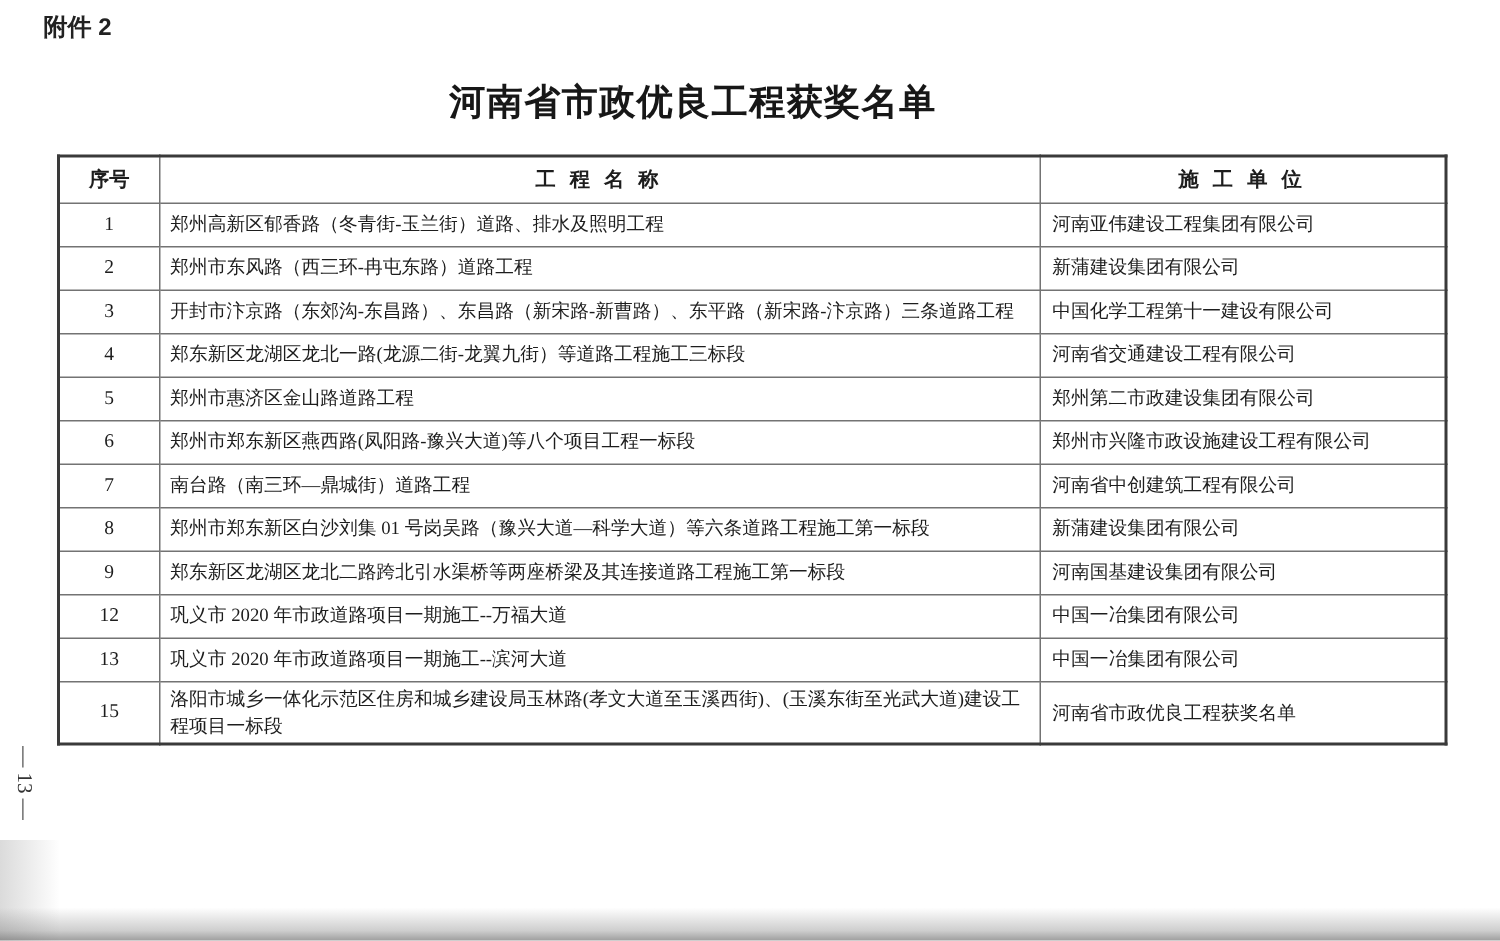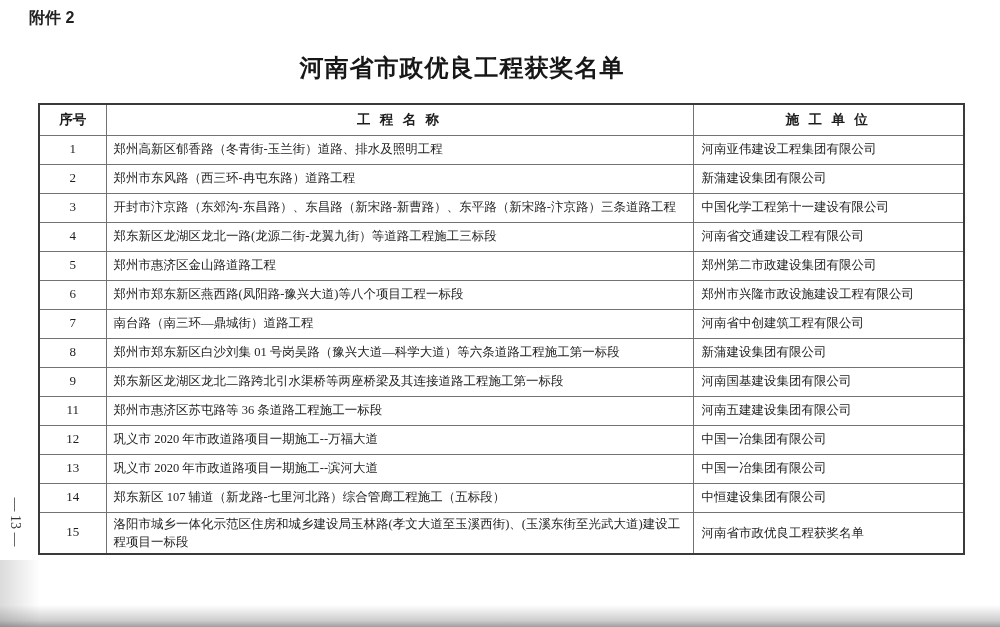--- a/index.html
+++ b/index.html
@@ -164,43 +164,33 @@
     <td class="c-comp">新蒲建设集团有限公司</td>
   </tr>
 
   <tr>
     <td class="c-no">9</td>
     <td class="c-proj">郑东新区龙湖区龙北二路跨北引水渠桥等两座桥梁及其连接道路工程施工第一标段</td>
     <td class="c-comp">河南国基建设集团有限公司</td>
   </tr>
 
 
-  <tr>
-    <td class="c-no">11</td>
-    <td class="c-proj">郑州市惠济区苏屯路等 36 条道路工程施工一标段</td>
-    <td class="c-comp">河南五建建设集团有限公司</td>
-  </tr>
 
   <tr>
     <td class="c-no">12</td>
     <td class="c-proj">巩义市 2020 年市政道路项目一期施工--万福大道</td>
     <td class="c-comp">中国一冶集团有限公司</td>
   </tr>
 
   <tr>
     <td class="c-no">13</td>
     <td class="c-proj">巩义市 2020 年市政道路项目一期施工--滨河大道</td>
     <td class="c-comp">中国一冶集团有限公司</td>
   </tr>
 
-  <tr>
-    <td class="c-no">14</td>
-    <td class="c-proj">郑东新区 107 辅道（新龙路-七里河北路）综合管廊工程施工（五标段）</td>
-    <td class="c-comp">中恒建设集团有限公司</td>
-  </tr>
 
   <tr>
     <td class="c-no">15</td>
     <td class="c-proj">洛阳市城乡一体化示范区住房和城乡建设局玉林路(孝文大道至玉溪西街)、(玉溪东街至光武大道)建设工程项目一标段</td>
     <td class="c-comp">河南省市政优良工程获奖名单</td>
   </tr>
 </tbody>
 </table>
 
 <div class="page-num">— 13 —</div>

